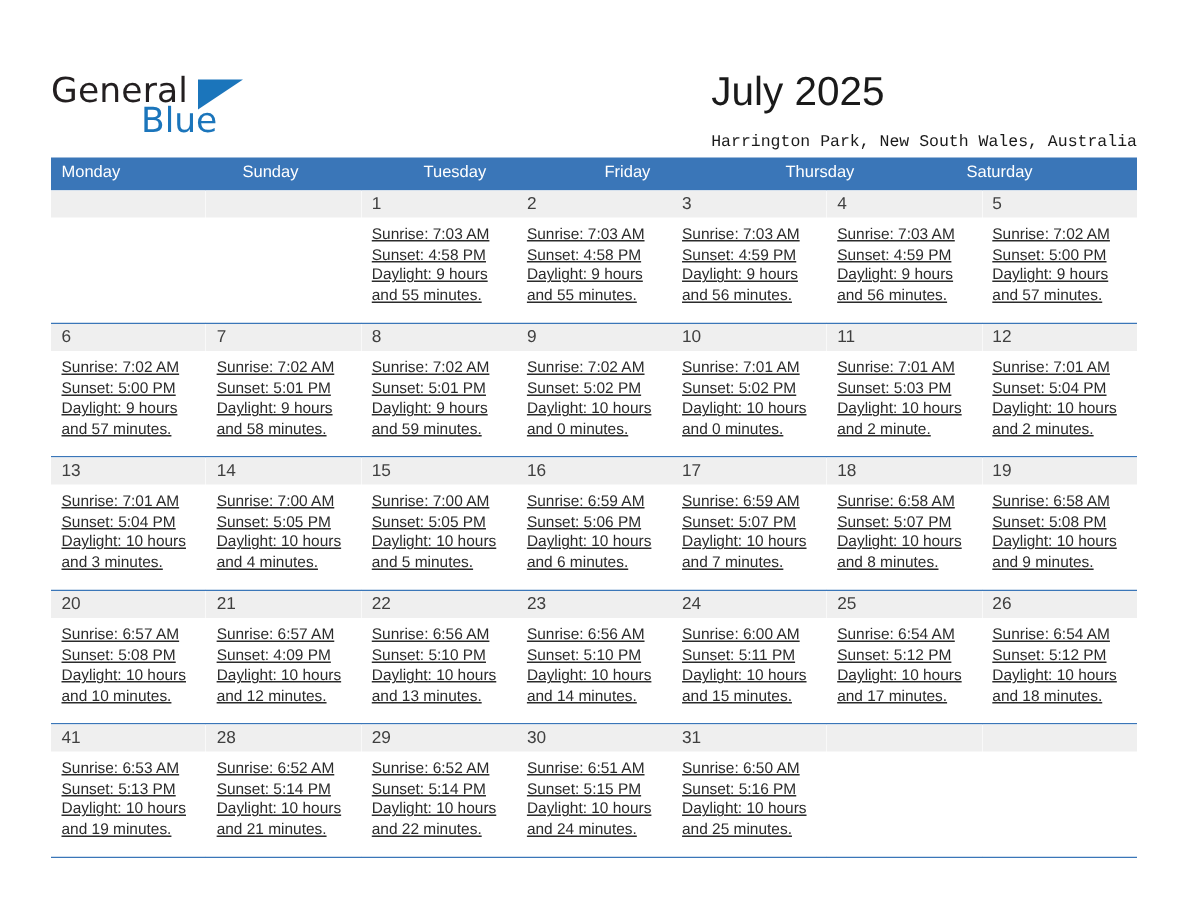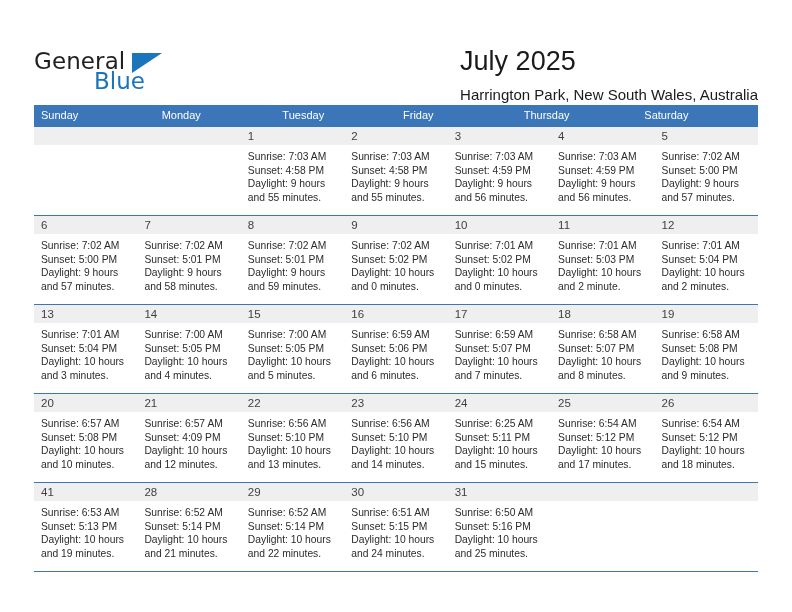--- a/index.html
+++ b/index.html
@@ -75,26 +75,26 @@
   .cal-title {
     font-size: 27px;
     font-weight: 400;
     color: #1a1a1a;
     line-height: 34px;
     white-space: nowrap;
     font-family: "Liberation Sans", sans-serif;
   }
   .cal-subtitle {
     margin-top: 9px;
-    font-size: 15px;
+    font-size: 11px;
     font-weight: 400;
     color: #1a1a1a;
     line-height: 16px;
     white-space: nowrap;
-    font-family: Liberation Sans, sans-serif;
+    font-family: Liberation Mono, monospace;
   }
 
   
   .calendar {
     position: absolute;
     left: 34px;
     top: 105px;
     width: 724px;
   }
   .dow-row {
@@ -137,20 +137,21 @@
     font-size: 11.5px;
     color: #3f3f3f;
     padding-left: 7px;
     box-sizing: border-box;
   }
   .cell .details {
     padding: 5px 7px 0 7px;
     font-size: 10.3px;
     line-height: 13.6px;
     color: #2b2b2b;
+    text-decoration: underline;
   }
   .cell .details div {
     white-space: nowrap;
   }
   .cell.empty .daynum {
     background: #efefef;
   }
   .grid-bottom {
     height: 1px;
     background: #3a76b8;
@@ -173,22 +174,22 @@
     <div class="title-block">
       <div class="cal-title">July 2025</div>
       <div class="cal-subtitle">Harrington Park, New South Wales, Australia</div>
     </div>
 
   </div>
 
   <div class="calendar">
 
     <div class="dow-row">
+      <div class="dow">Monday</div>
       <div class="dow">Sunday</div>
-      <div class="dow">Monday</div>
       <div class="dow">Tuesday</div>
       <div class="dow">Friday</div>
       <div class="dow">Thursday</div>
       <div class="dow">Saturday</div>
     </div>
 
     <div class="week">
       <div class="cell empty">
         <span class="daynum"></span>
         <div class="details">
@@ -419,21 +420,21 @@
         <div class="details">
           <div>Sunrise: 6:56 AM</div>
           <div>Sunset: 5:10 PM</div>
           <div>Daylight: 10 hours</div>
           <div>and 14 minutes.</div>
         </div>
       </div>
       <div class="cell">
         <span class="daynum">24</span>
         <div class="details">
-          <div>Sunrise: 6:25 AM</div>
+          <div>Sunrise: 6:00 AM</div>
           <div>Sunset: 5:11 PM</div>
           <div>Daylight: 10 hours</div>
           <div>and 15 minutes.</div>
         </div>
       </div>
       <div class="cell">
         <span class="daynum">25</span>
         <div class="details">
           <div>Sunrise: 6:54 AM</div>
           <div>Sunset: 5:12 PM</div>

